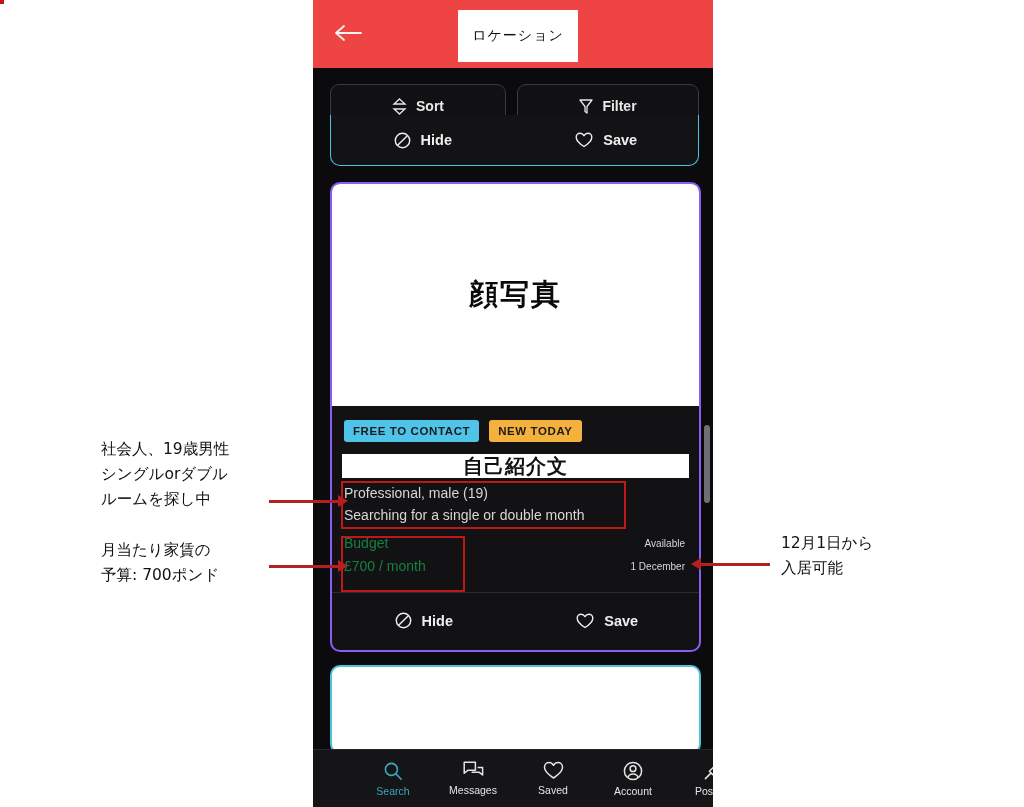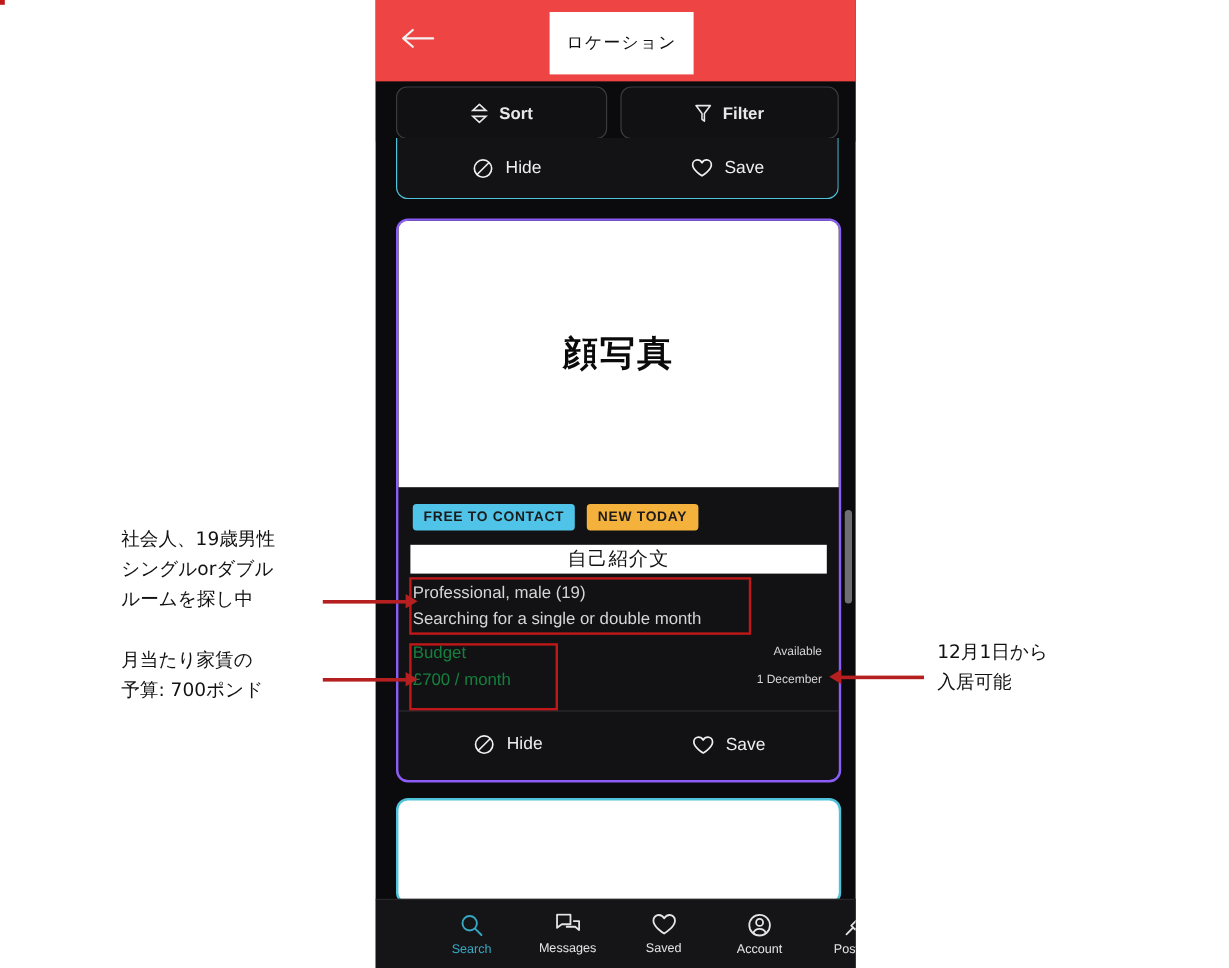--- a/index.html
+++ b/index.html
@@ -30,39 +30,39 @@
   #title-overlay span{
     color:#111;font-size:14px;letter-spacing:1px;
     font-family:"DejaVu Sans",sans-serif;
   }
   
   #sortfilter{
     position:absolute;left:0;top:68px;width:400px;height:50px;
     background:#0b0b0d;
   }
   .sf-btn{
-    position:absolute;top:4px;height:42px;
+    position:absolute;top:16px;height:42px;
     border:1px solid #3a3a40;border-radius:9px;background:#111114;
     display:flex;align-items:center;justify-content:center;gap:9px;
     color:#e8e8e8;font-size:14px;font-weight:bold;
   }
   #sort-button{left:17px;width:174px;}
   #filter-button{left:204px;width:180px;}
   .ico{display:inline-block;line-height:0;}
   
   #top-card-strip{
     position:absolute;left:17px;top:115px;width:367px;height:50px;
     border:1.5px solid #4fc3d9;border-top:none;
     border-bottom-left-radius:10px;border-bottom-right-radius:10px;
     background:#131316;
   }
   .action-row{display:flex;align-items:center;height:100%;}
   .action-item{
-    flex:1;display:flex;align-items:flex-start;justify-content:center;gap:10px;
-    color:#efefef;font-size:14.5px;font-weight:normal;
+    flex:1;display:flex;align-items:center;justify-content:center;gap:10px;
+    color:#efefef;font-size:14.5px;font-weight:bold;
   }
   
   #main-card{
     position:absolute;left:17px;top:182px;width:367px;height:466px;
     border:2px solid #8b5cf6;border-radius:10px;
     background:#121215;overflow:hidden;
   }
   #photo{
     position:absolute;left:0;top:0;width:100%;height:222px;
     background:#ffffff;display:flex;align-items:center;justify-content:center;
@@ -78,21 +78,21 @@
     padding:5px 9px;border-radius:3px;
     font-size:11.5px;font-weight:bold;letter-spacing:.6px;color:#1b1b1b;
   }
   #badge-free{background:#4fc3e8;}
   #badge-new{background:#f4b13c;}
   #intro-header{
     position:absolute;left:10px;top:270px;width:347px;height:24px;
     background:#ffffff;display:flex;align-items:center;justify-content:center;
   }
   #intro-header span{
-    color:#111;font-size:16px;font-weight:normal;letter-spacing:1px;
+    color:#111;font-size:20px;font-weight:bold;letter-spacing:1px;
     font-family:"DejaVu Sans",sans-serif;
   }
   #bio{
     position:absolute;left:12px;top:298px;width:340px;
     color:#d6d6d6;font-size:14px;line-height:22px;
   }
   #budget-block{
     position:absolute;left:12px;top:348px;color:#15803d;
     font-size:14px;line-height:23px;
   }

